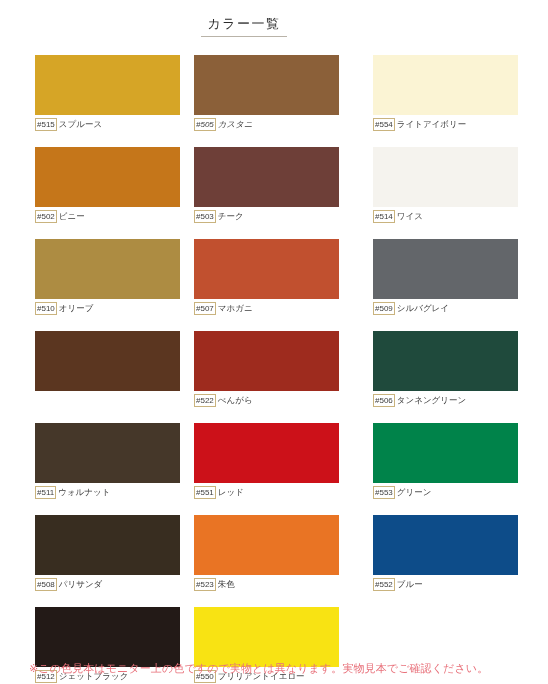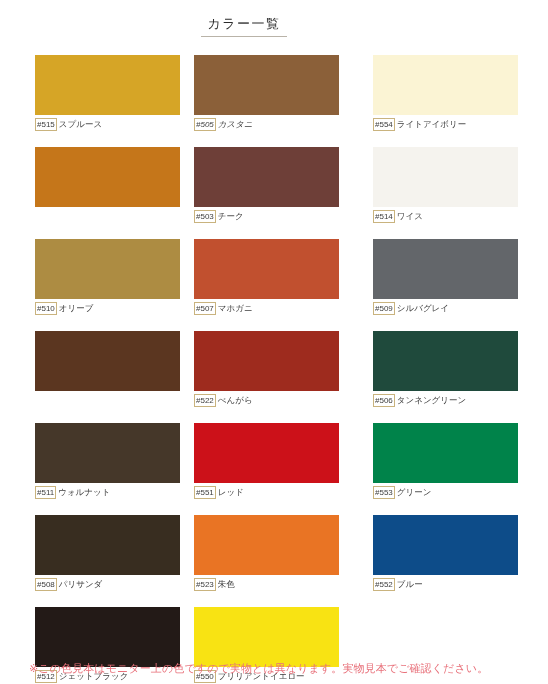--- a/index.html
+++ b/index.html
@@ -139,20 +139,24 @@
               <span class="code">#554</span>
               <span class="cname">ライトアイボリー</span>
             </div>
           </div>
         </div>
       </div>
       <div class="row">
         <div class="cell col1" style="margin-left: 31px;">
           <div class="cell-inner">
             <div class="swatch" style="background: rgb(197, 118, 26);"></div>
+            <div class="label">
+              <span class="code">#502</span>
+              <span class="cname">ビニー</span>
+            </div>
           </div>
         </div>
         <div class="cell col2" style="margin-left: 14px;">
           <div class="cell-inner">
             <div class="swatch" style="background: rgb(110, 63, 56);"></div>
             <div class="label">
               <span class="code">#503</span>
               <span class="cname">チーク</span>
             </div>
           </div>

